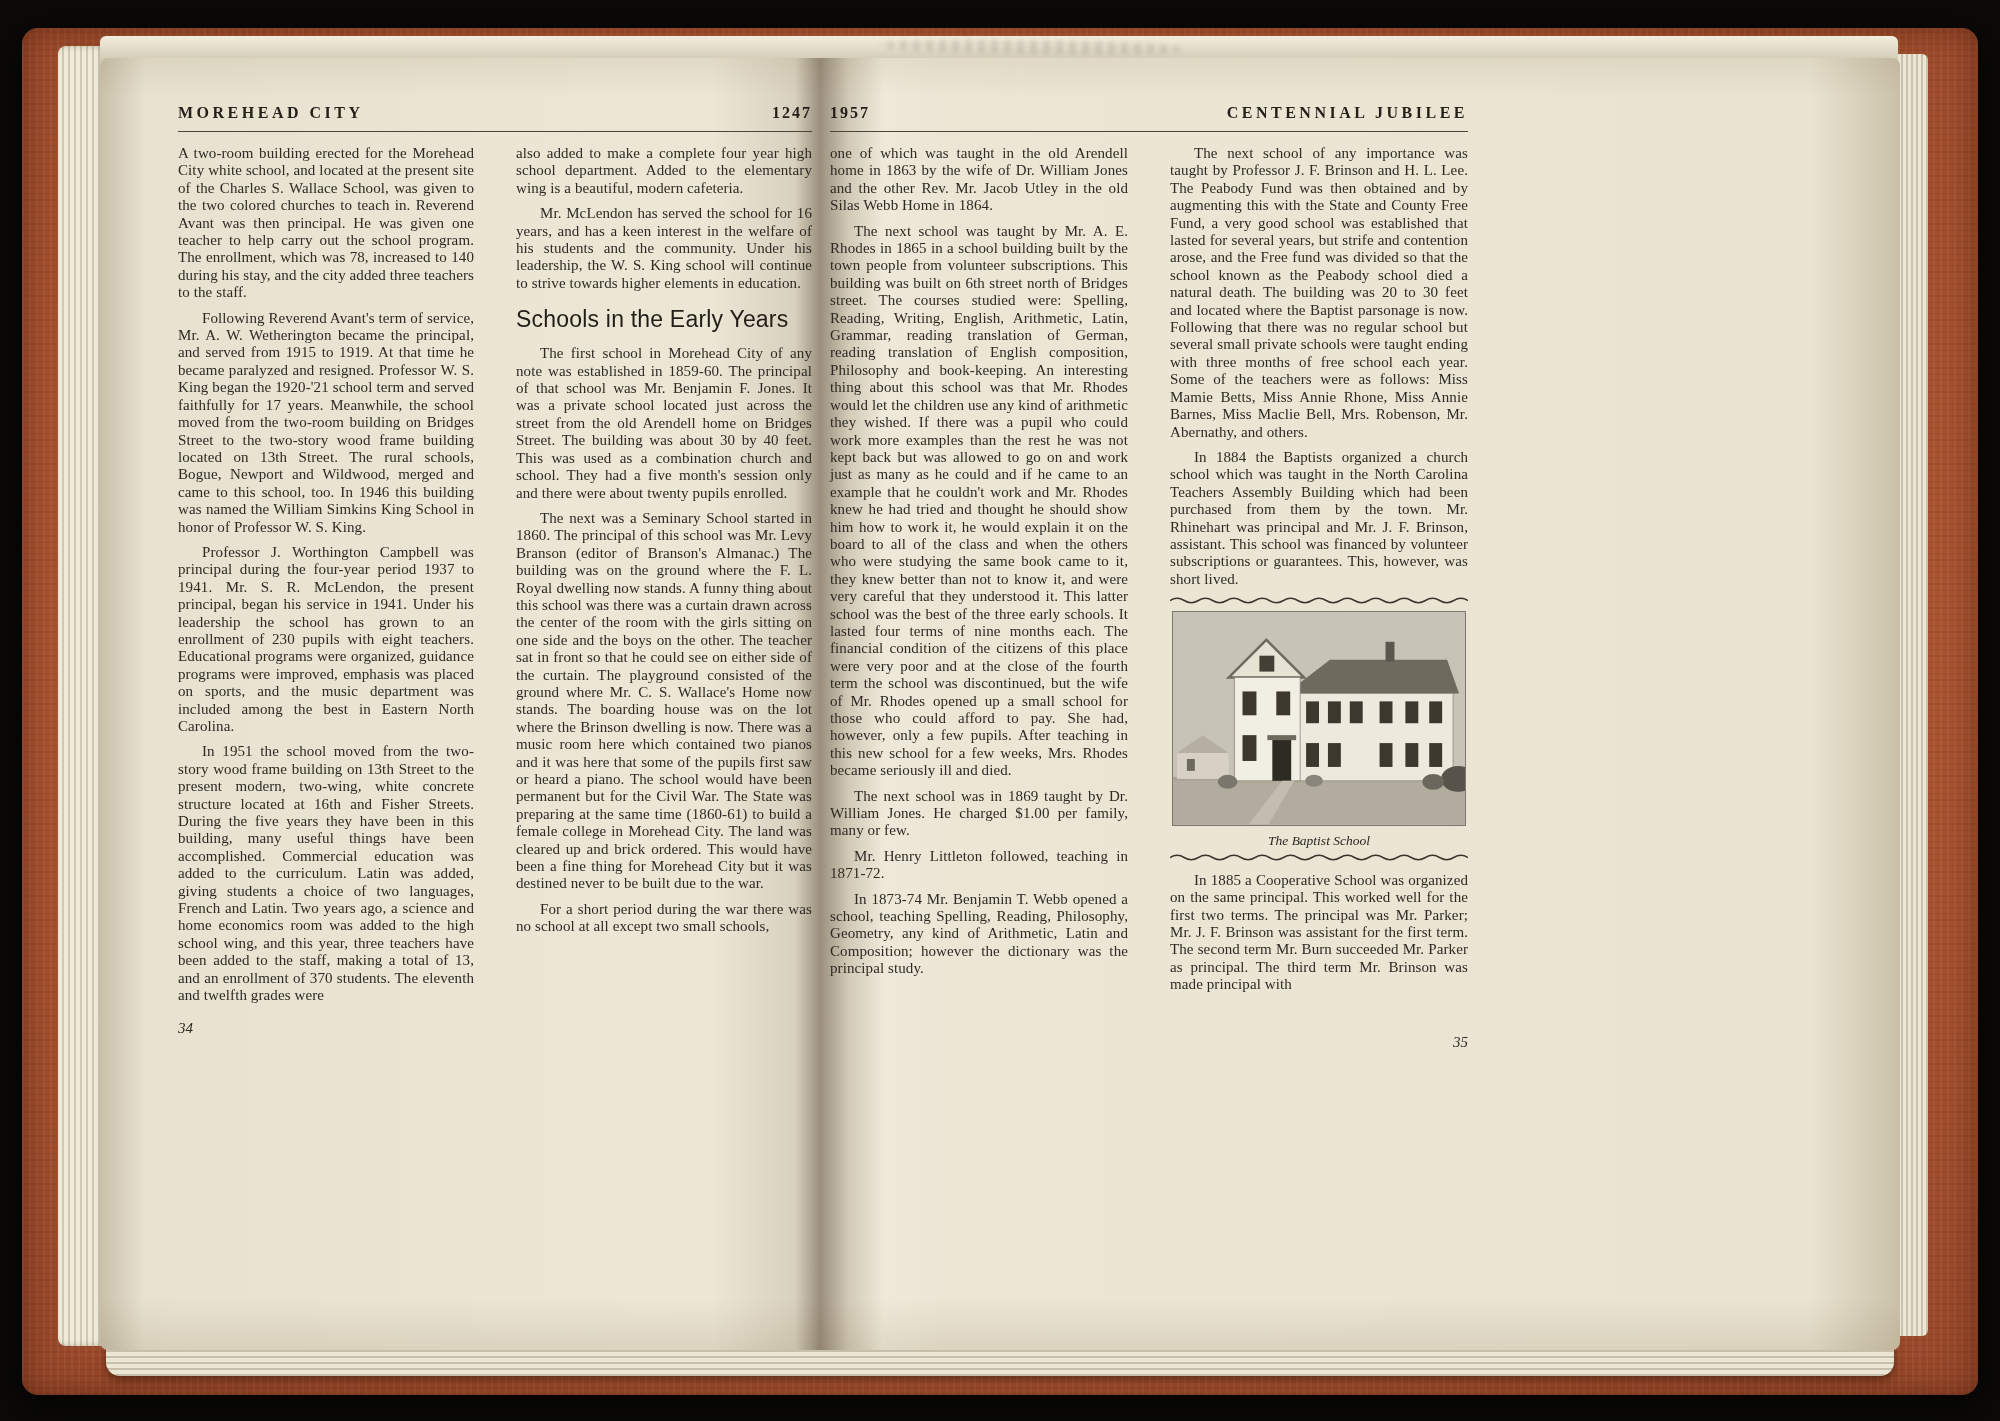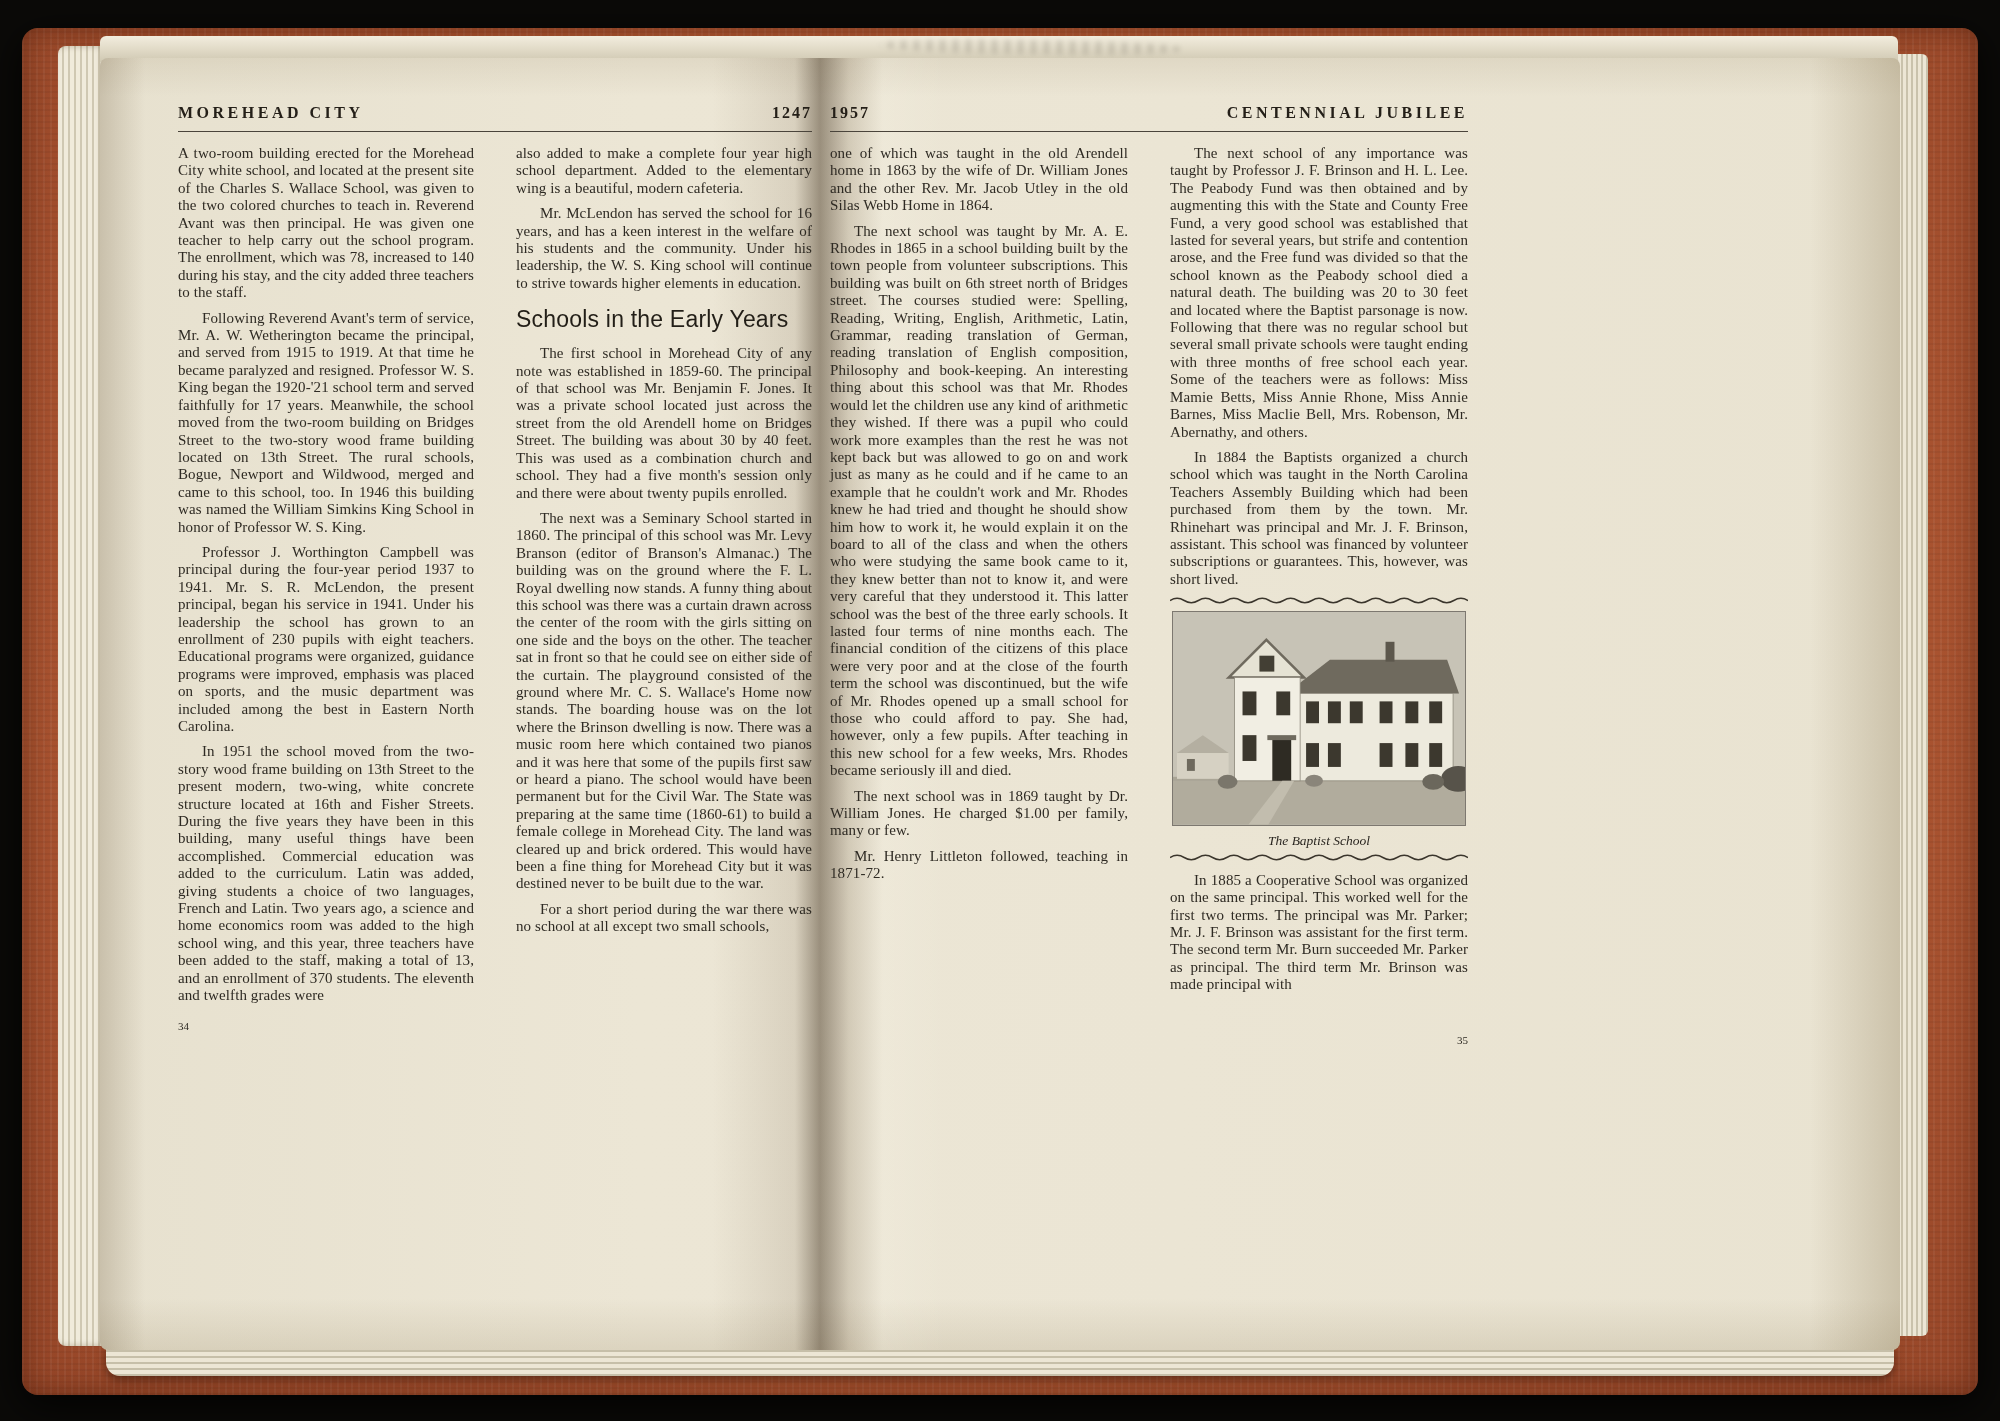--- a/index.html
+++ b/index.html
@@ -76,21 +76,21 @@
     font-size:15px;line-height:17.4px;
     text-align:justify;text-indent:24px;
     letter-spacing:.1px;
   }
   .p.noind{text-indent:0;}
   .section-heading{
     font-family:"Liberation Sans","DejaVu Sans",sans-serif;
     font-weight:400;font-size:23px;letter-spacing:.2px;color:#221e17;
     margin:14px 0 12px 0;
   }
-  .pagenum{position:absolute;font-size:11px;color:#2e2a23;}
+  .pagenum{position:absolute;font-size:15px;color:#2e2a23;font-style:italic;}
   .pagenum.left{left:78px;top:962px;}
   .pagenum.right{left:730px;top:976px;width:638px;text-align:right;}
   
   .photo-block{margin:6px 0 10px 0;}
   .wavy{display:block;width:100%;height:9px;margin:4px 0;}
   .photo{
     margin:6px 2px 0 2px;border:1px solid #7d7870;background:#c7c3b6;
     box-shadow:inset 0 0 18px rgba(60,55,45,.35);
   }
   .photo svg{display:block;width:100%;height:auto;}
@@ -141,20 +141,21 @@
       <span class="year">1957</span>
       <span class="title">CENTENNIAL JUBILEE</span>
     </div>
     <hr class="headrule">
     <div class="cols">
       <div class="col">
         <p class="p noind">one of which was taught in the old Arendell home in 1863 by the wife of Dr. William Jones and the other Rev. Mr. Jacob Utley in the old Silas Webb Home in 1864.</p>
         <p class="p">The next school was taught by Mr. A. E. Rhodes in 1865 in a school building built by the town people from volunteer subscriptions. This building was built on 6th street north of Bridges street. The courses studied were: Spelling, Reading, Writing, English, Arithmetic, Latin, Grammar, reading translation of German, reading translation of English composition, Philosophy and book-keeping. An interesting thing about this school was that Mr. Rhodes would let the children use any kind of arithmetic they wished. If there was a pupil who could work more examples than the rest he was not kept back but was allowed to go on and work just as many as he could and if he came to an example that he couldn't work and Mr. Rhodes knew he had tried and thought he should show him how to work it, he would explain it on the board to all of the class and when the others who were studying the same book came to it, they knew better than not to know it, and were very careful that they understood it. This latter school was the best of the three early schools. It lasted four terms of nine months each. The financial condition of the citizens of this place were very poor and at the close of the fourth term the school was discontinued, but the wife of Mr. Rhodes opened up a small school for those who could afford to pay. She had, however, only a few pupils. After teaching in this new school for a few weeks, Mrs. Rhodes became seriously ill and died.</p>
         <p class="p">The next school was in 1869 taught by Dr. William Jones. He charged $1.00 per family, many or few.</p>
         <p class="p">Mr. Henry Littleton followed, teaching in 1871-72.</p>
+        <p class="p">In 1873-74 Mr. Benjamin T. Webb opened a school, teaching Spelling, Reading, Philosophy, Geometry, any kind of Arithmetic, Latin and Composition; however the dictionary was the principal study.</p>
       </div>
       <div class="col">
         <p class="p">The next school of any importance was taught by Professor J. F. Brinson and H. L. Lee. The Peabody Fund was then obtained and by augmenting this with the State and County Free Fund, a very good school was established that lasted for several years, but strife and contention arose, and the Free fund was divided so that the school known as the Peabody school died a natural death. The building was 20 to 30 feet and located where the Baptist parsonage is now. Following that there was no regular school but several small private schools were taught ending with three months of free school each year. Some of the teachers were as follows: Miss Mamie Betts, Miss Annie Rhone, Miss Annie Barnes, Miss Maclie Bell, Mrs. Robenson, Mr. Abernathy, and others.</p>
         <p class="p">In 1884 the Baptists organized a church school which was taught in the North Carolina Teachers Assembly Building which had been purchased from them by the town. Mr. Rhinehart was principal and Mr. J. F. Brinson, assistant. This school was financed by volunteer subscriptions or guarantees. This, however, was short lived.</p>
 
         <div class="photo-block">
           <svg class="wavy" viewBox="0 0 294 8" preserveAspectRatio="none">
             <path d="M0 4 Q 7 0 14 4 T 28 4 T 42 4 T 56 4 T 70 4 T 84 4 T 98 4 T 112 4 T 126 4 T 140 4 T 154 4 T 168 4 T 182 4 T 196 4 T 210 4 T 224 4 T 238 4 T 252 4 T 266 4 T 280 4 T 294 4" fill="none" stroke="#3a352c" stroke-width="1.3"></path>
           </svg>
           <div class="photo">

